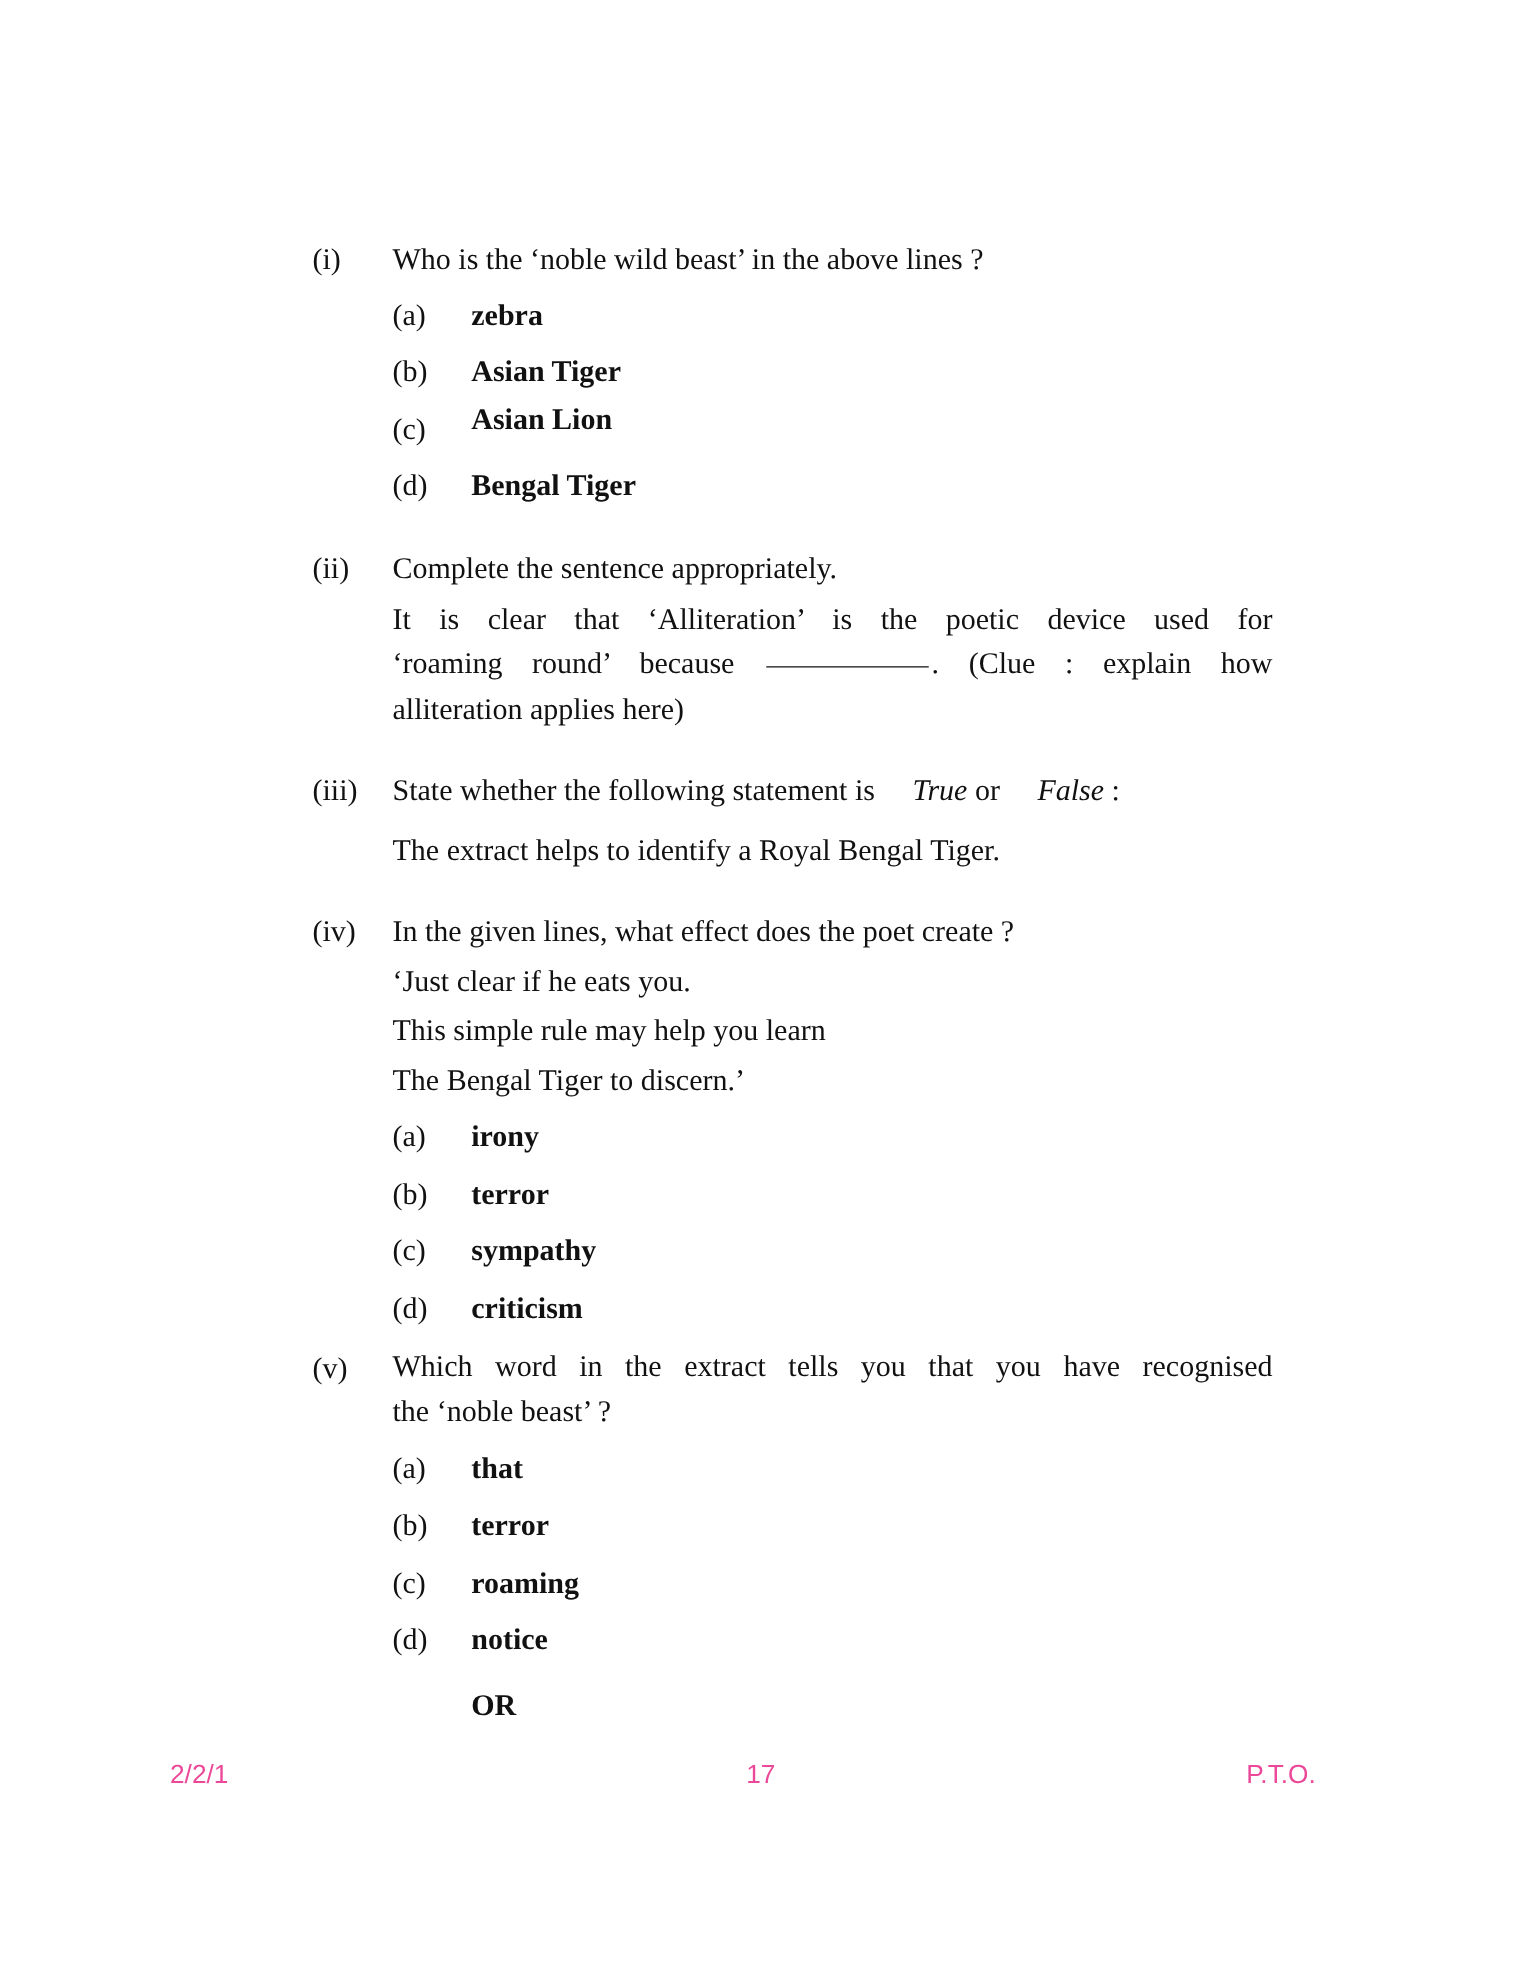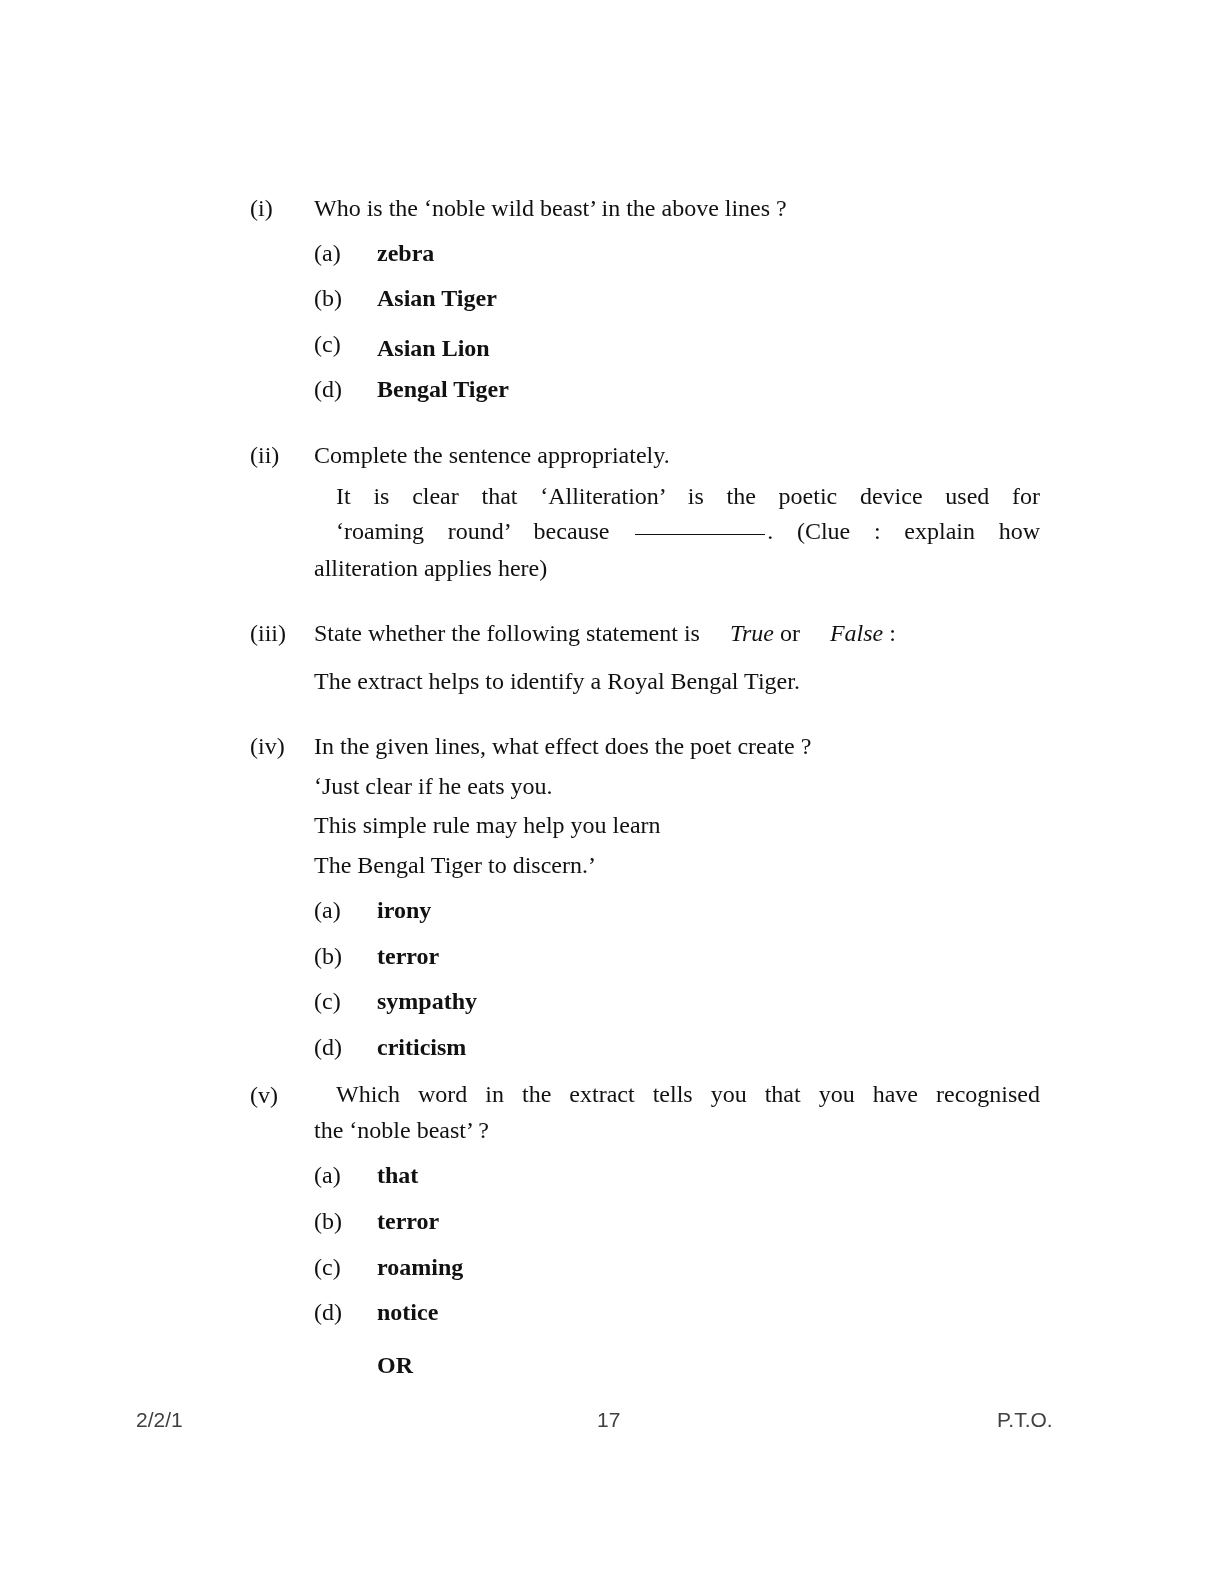--- a/index.html
+++ b/index.html
@@ -12,37 +12,37 @@
   .txt { font-size: 24px; line-height: 28px; }
   .num { left: 250px; }
   .body { left: 314px; }
   .optl { left: 314px; }
   .optt { left: 377px; font-weight: bold; }
   .just {
     position: absolute; left: 314px; width: 704px;
     font-size: 24px; line-height: 35.5px; text-align: justify; text-align-last: left;
     white-space: normal;
   }
-  .just.lastjust { text-align-last: justify; margin-left: 22px; }
+  .just.lastjust { text-align-last: justify; }
   .blank { display: inline-block; width: 130px; border-bottom: 1.5px solid #111; margin: 0 2px; transform: translateY(-4px); }
   i { font-style: italic; margin-left: 24px; }
   .or { left: 377px; font-weight: bold; font-size: 24px; line-height: 28px; }
-  .footer { font-family: "Liberation Sans", "DejaVu Sans", sans-serif; font-size: 21px; line-height: 24px; color: #404040; }
+  .footer { font-family: "Liberation Sans", "DejaVu Sans", sans-serif; font-size: 21px; line-height: 24px; color: #ec4899; }
 </style>
 </head>
 <body>
 
 <div class="abs txt num" style="top:194px">(i)</div>
 <div class="abs txt body" style="top:194px">Who is the ‘noble wild beast’ in the above lines ?</div>
 <div class="abs txt optl" style="top:239px">(a)</div>
 <div class="abs txt optt" style="top:239px">zebra</div>
 <div class="abs txt optl" style="top:284px">(b)</div>
 <div class="abs txt optt" style="top:284px">Asian Tiger</div>
 <div class="abs txt optl" style="top:330px">(c)</div>
-<div class="abs txt optt" style="top:334px">Asian Lion</div>
+<div class="abs txt optt" style="top:322px">Asian Lion</div>
 <div class="abs txt optl" style="top:375px">(d)</div>
 <div class="abs txt optt" style="top:375px">Bengal Tiger</div>
 
 <div class="abs txt num" style="top:441px">(ii)</div>
 <div class="abs txt body" style="top:441px">Complete the sentence appropriately.</div>
 <div class="just lastjust" style="top:479px"><span>It is clear that ‘Alliteration’ is the poetic device used for</span></div>
 <div class="just lastjust" style="top:514px"><span>‘roaming round’ because</span> <span class="blank"></span><span>. (Clue : explain how</span></div>
 <div class="abs txt body" style="top:554px">alliteration applies here)</div>
 
 <div class="abs txt num" style="top:619px">(iii)</div>

